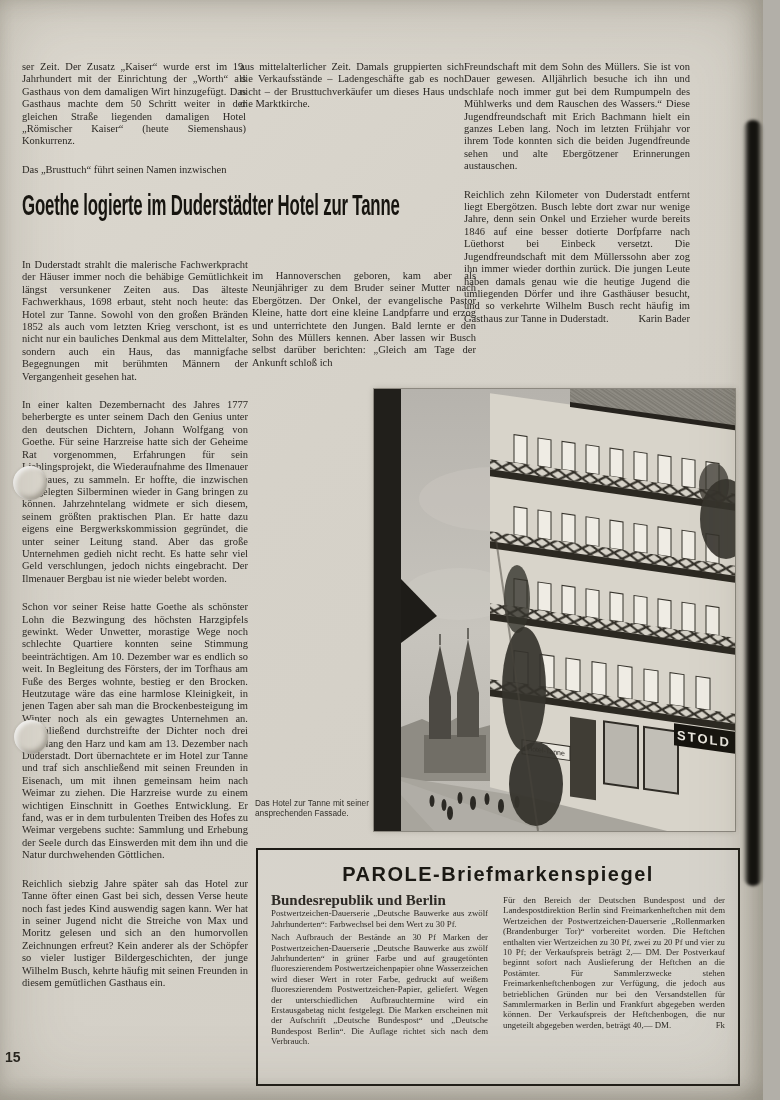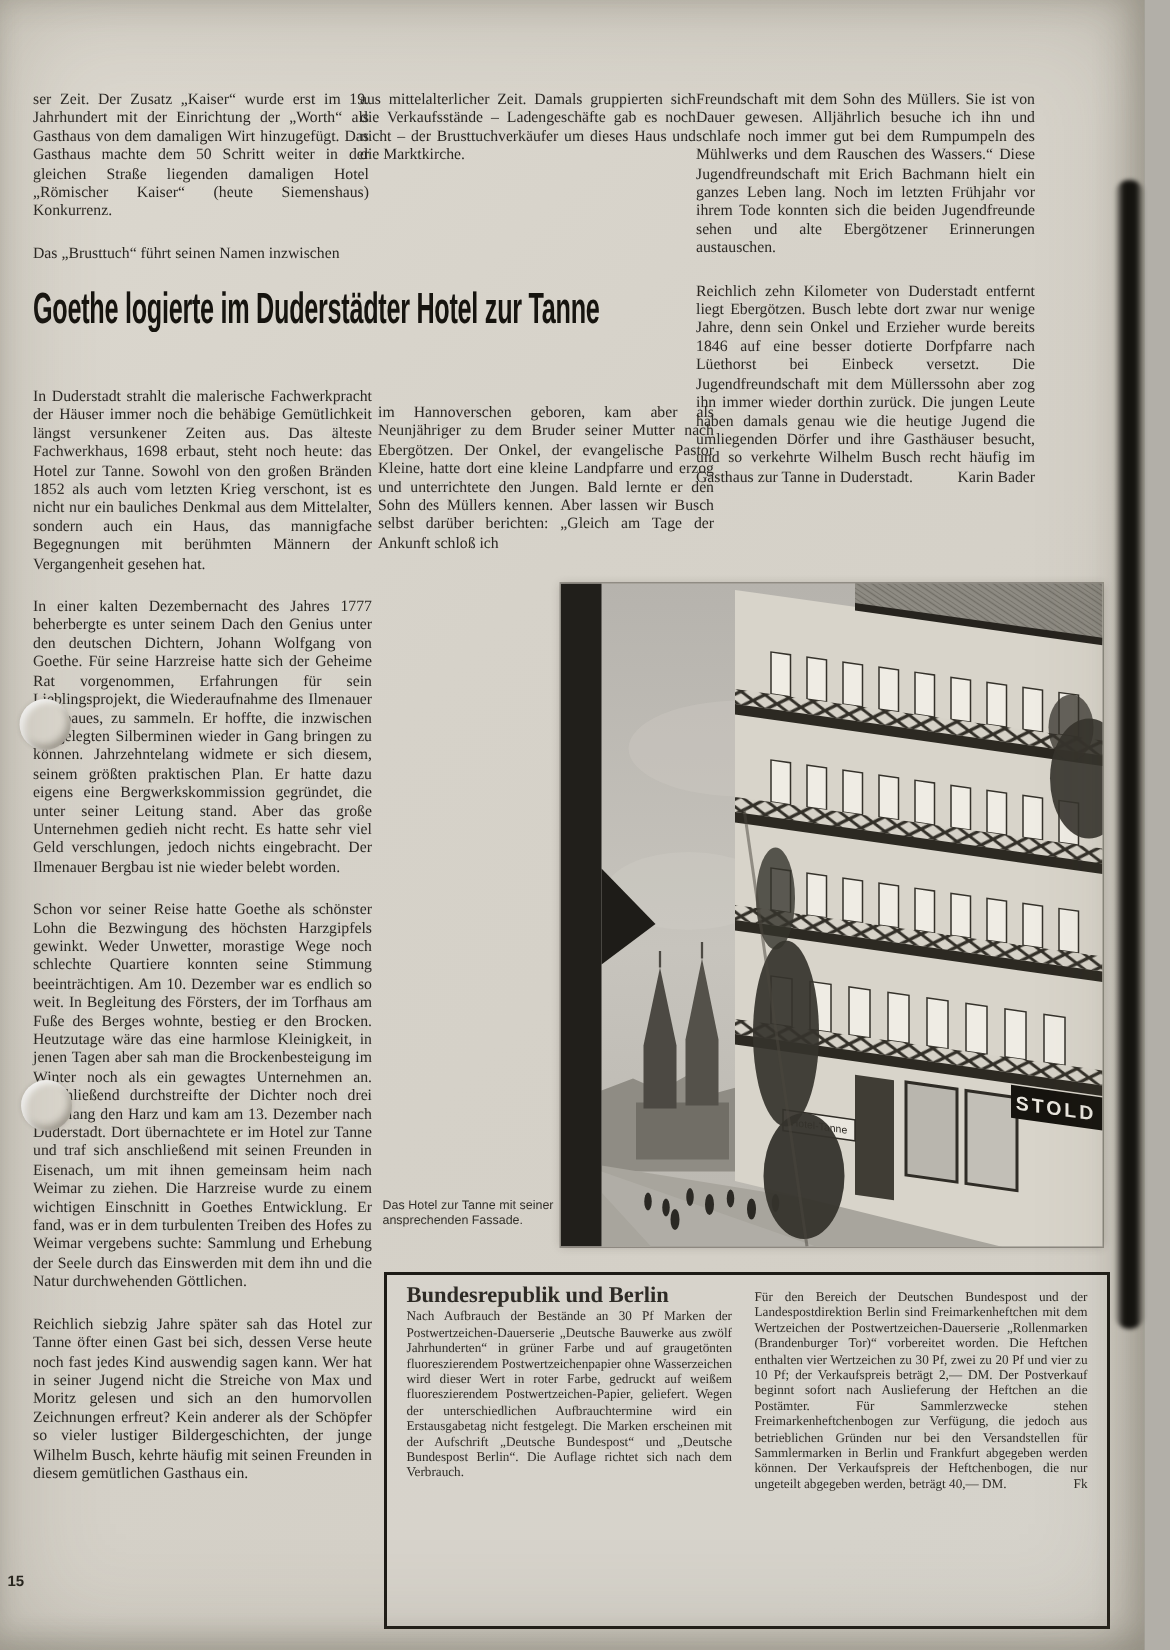--- a/index.html
+++ b/index.html
@@ -36,21 +36,21 @@
   .parole-title{margin-top:13px;text-align:center;font-family:"Liberation Sans",sans-serif;
         font-weight:700;font-size:20px;letter-spacing:1.5px;color:#1b1914;}
   .parole-cols{display:flex;gap:15px;padding:9px 13px 0 13px;}
   .parole-col{color:#2e2b26;font-size:8.8px;line-height:10.4px;text-align:justify;}
   .parole-col.left{width:218px;}
   .parole-col.right{width:223px;}
   .parole-col h4{margin:0 0 3px 0;font-size:15px;font-weight:700;}
   .parole-col p{margin:0 0 3px 0;}
 
   .page-number{position:absolute;left:5px;top:1049px;font-family:"Liberation Sans",sans-serif;
-        font-weight:700;font-size:10px;color:#211f1a;}
+        font-weight:700;font-size:14px;color:#211f1a;}
 
   .hole{position:absolute;width:34px;height:34px;border-radius:50%;background:#dcd8cf;
         box-shadow:inset 3px 2px 4px rgba(255,255,255,.95), inset -2px -3px 5px rgba(70,62,50,.40), 0 0 3px rgba(70,62,50,.18);}
   .hole.h1{left:13px;top:466px;}
   .hole.h2{left:14px;top:720px;}
 </style>
 </head>
 <body>
 
 <div class="page">
@@ -207,23 +207,25 @@
         <ellipse cx="352" cy="130" rx="26" ry="40" opacity=".9"></ellipse>
         <ellipse cx="340" cy="96" rx="15" ry="22" opacity=".75"></ellipse>
       </g>
       <path d="M122 150 L164 442" stroke="#4a463e" stroke-width="2" opacity=".5"></path>
     </svg>
   </div>
 
   <div class="caption">Das Hotel zur Tanne mit seiner ansprechenden Fassade.</div>
 
   <div class="parole">
+    <div class="parole-title">PAROLE-Briefmarkenspiegel</div>
     <div class="parole-cols">
       <div class="parole-col left">
         <h4>Bundesrepublik und Berlin</h4>
+        <p>Postwertzeichen-Dauerserie „Deutsche Bauwerke aus zwölf Jahrhunderten“: Farbwechsel bei dem Wert zu 30 Pf.</p>
         <p>Nach Aufbrauch der Bestände an 30 Pf Marken der Postwertzeichen-Dauerserie „Deutsche Bauwerke aus zwölf Jahrhunderten“ in grüner Farbe und auf graugetönten fluoreszierendem Postwertzeichenpapier ohne Wasserzeichen wird dieser Wert in roter Farbe, gedruckt auf weißem fluoreszierendem Postwertzeichen-Papier, geliefert. Wegen der unterschiedlichen Aufbrauchtermine wird ein Erstausgabetag nicht festgelegt. Die Marken erscheinen mit der Aufschrift „Deutsche Bundespost“ und „Deutsche Bundespost Berlin“. Die Auflage richtet sich nach dem Verbrauch.</p>
       </div>
       <div class="parole-col right">
         <p>
           <span>Für den Bereich der Deutschen Bundespost und der Landespostdirektion Berlin sind Freimarkenheftchen mit dem Wertzeichen der Postwertzeichen-Dauerserie „Rollenmarken (Brandenburger Tor)“ vorbereitet worden. Die Heftchen enthalten vier Wertzeichen zu 30 Pf, zwei zu 20 Pf und vier zu 10 Pf; der Verkaufspreis beträgt 2,— DM. Der Postverkauf beginnt sofort nach Auslieferung der Heftchen an die Postämter. Für Sammlerzwecke stehen Freimarkenheftchenbogen zur Verfügung, die jedoch aus betrieblichen Gründen nur bei den Versandstellen für Sammlermarken in Berlin und Frankfurt abgegeben werden können. Der Verkaufspreis der Heftchenbogen, die nur ungeteilt abgegeben werden, beträgt 40,— DM.</span>
           <span class="byline">Fk</span>
         </p>
       </div>
     </div>
   </div>

